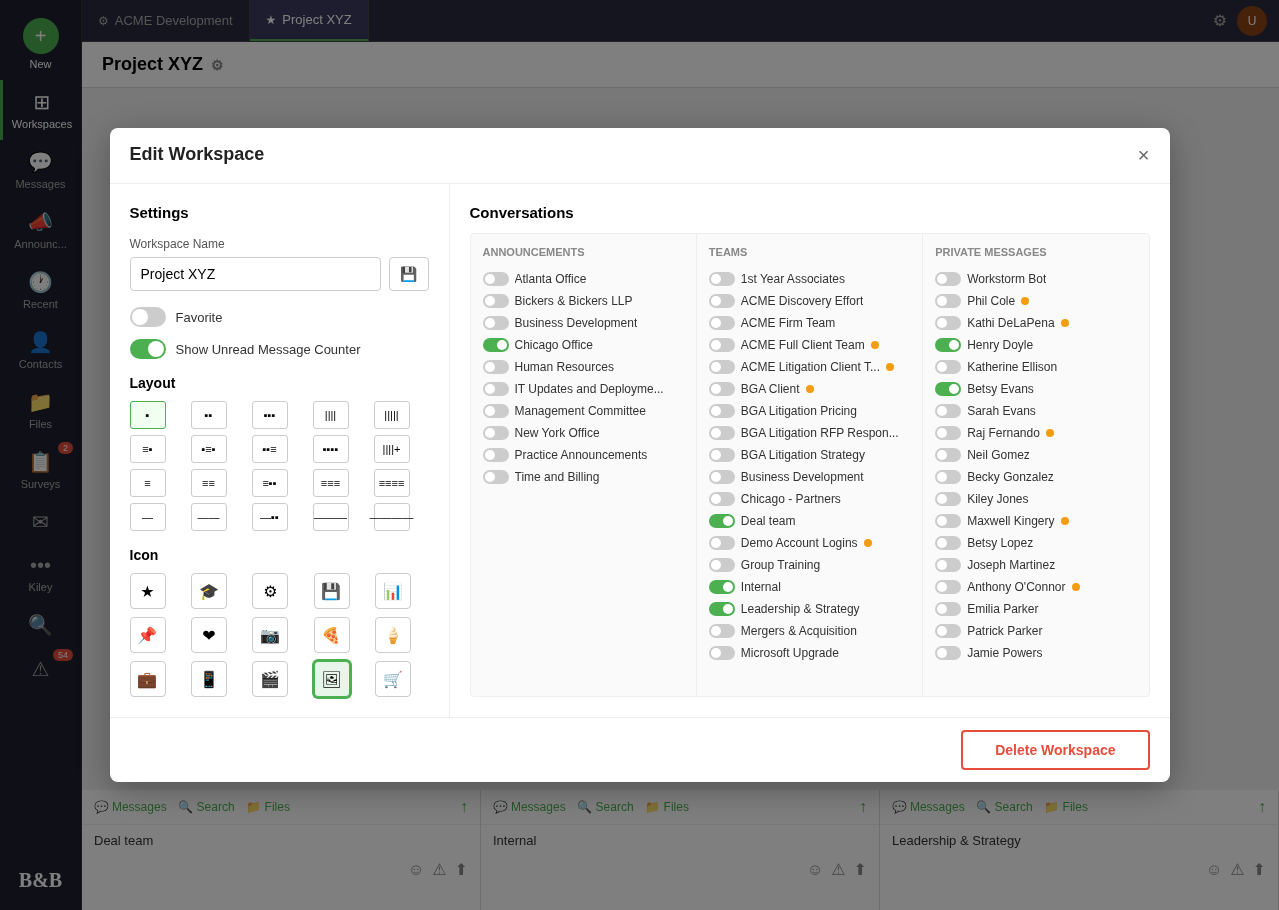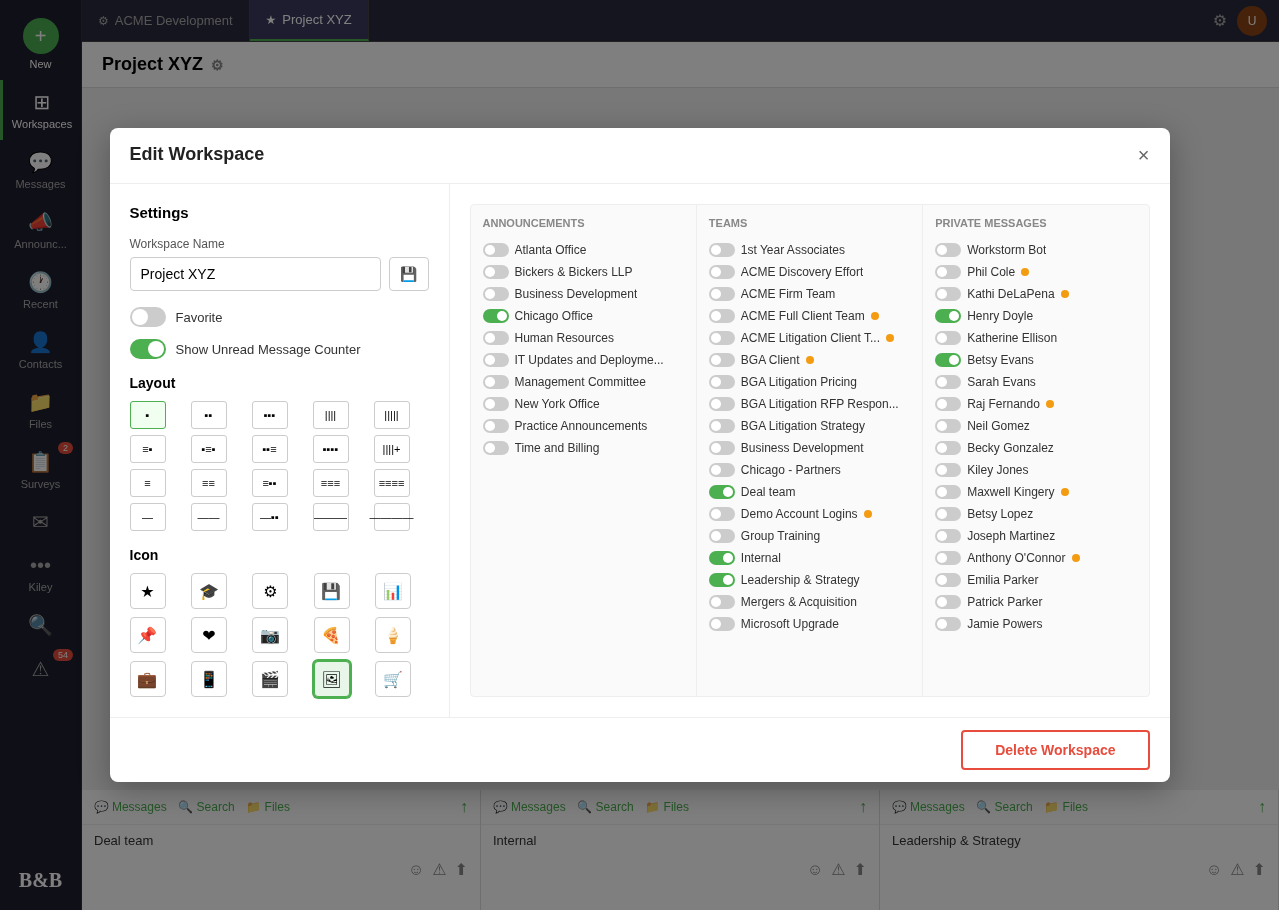--- a/index.html
+++ b/index.html
@@ -334,20 +334,21 @@
           <button class="icon-btn">🍦</button>
           <button class="icon-btn">💼</button>
           <button class="icon-btn">📱</button>
           <button class="icon-btn">🎬</button>
           <button class="icon-btn selected">🖼</button>
           <button class="icon-btn">🛒</button>
         </div>
       </div>
 
       <div class="conversations-panel">
+        <h3>Conversations</h3>
         <div class="conv-columns">
 
           <div class="conv-column">
             <div class="conv-col-title">Announcements</div>
             <div class="conv-item">
                 <div class="mini-toggle"></div>
                 <span class="conv-name">Atlanta Office</span>
               </div>
             <div class="conv-item">
                 <div class="mini-toggle"></div>

